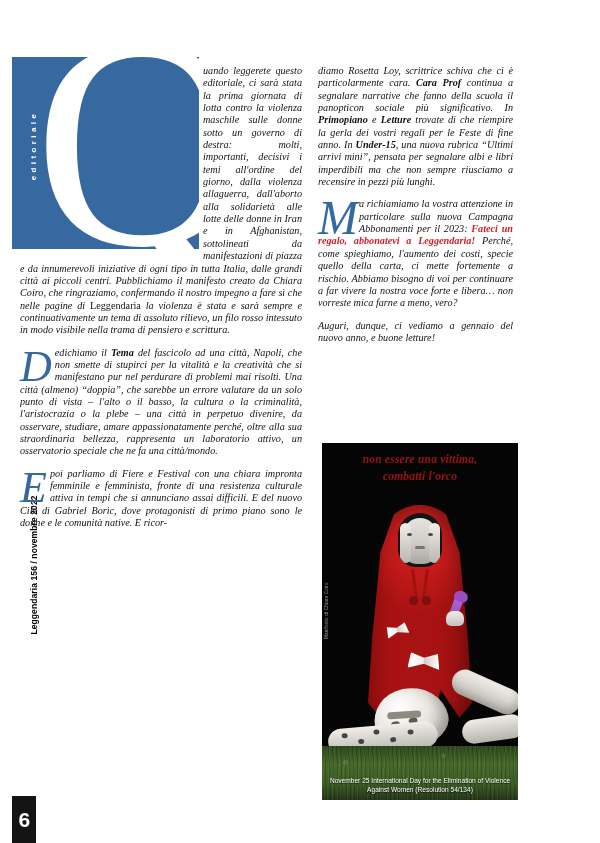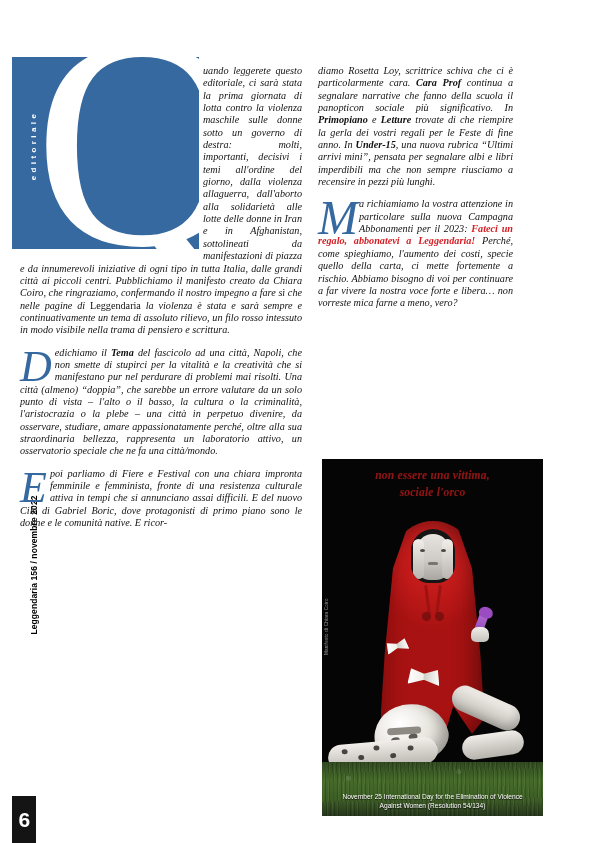--- a/index.html
+++ b/index.html
@@ -146,22 +146,22 @@
     color: #36699f;
     font-size: 48px;
     line-height: 34px;
     padding: 3px 1px 0 0;
   }
 
   
   .poster {
     position: absolute;
     left: 322px;
-    top: 459px;
-    width: 221px;
+    top: 443px;
+    width: 196px;
     height: 357px;
     background: #050505;
     overflow: hidden;
   }
   .poster-title {
     position: absolute;
     left: 0; top: 8px;
     width: 100%;
     text-align: center;
     font-family: "Liberation Serif", serif;
@@ -435,27 +435,28 @@
   <p class="gap"><span class="dropcap">D</span><span>edichiamo il </span><span class="bold">Tema</span><span> del fascicolo ad una città, Napoli, che non smette di stupirci per la vitalità e la creatività che si manifestano pur nel perdurare di problemi mai risolti. Una città (almeno) “doppia”, che sarebbe un errore valutare da un solo punto di vista – l'alto o il basso, la cultura o la criminalità, l'aristocrazia o la plebe – una città in perpetuo divenire, da osservare, studiare, amare appassionatamente perché, oltre alla sua straordinaria bellezza, rappresenta un laboratorio attivo, un osservatorio speciale che ne fa una città/mondo.</span></p>
 
   <p class="gap"><span class="dropcap">E</span><span> poi parliamo di Fiere e Festival con una chiara impronta femminile e femminista, fronte di una resistenza culturale attiva in tempi che si annunciano assai difficili. E del nuovo Cile di Gabriel Boric, dove protagonisti di primo piano sono le donne e le comunità native. E ricor-</span></p>
 </div>
 
 <div class="col col-right">
   <p><span>diamo Rosetta Loy, scrittrice schiva che ci è particolarmente cara. </span><span class="bold">Cara Prof</span><span> continua a segnalare narrative che fanno della scuola il panopticon sociale più significativo. In </span><span class="bold">Primopiano</span><span> e </span><span class="bold">Letture</span><span> trovate di che riempire la gerla dei vostri regali per le Feste di fine anno. In </span><span class="bold">Under-15</span><span>, una nuova rubrica “Ultimi arrivi mini”, pensata per segnalare albi e libri imperdibili ma che non sempre riusciamo a recensire in pezzi più lunghi.</span></p>
 
   <p class="gap"><span class="dropcap-m">M</span><span>a richiamiamo la vostra attenzione in particolare sulla nuova Campagna Abbonamenti per il 2023: </span><span class="red">Fateci un regalo, abbonatevi a Leggendaria!</span><span> Perché, come spieghiamo, l'aumento dei costi, specie quello della carta, ci mette fortemente a rischio. Abbiamo bisogno di voi per continuare a far vivere la nostra voce forte e libera… non vorreste mica farne a meno, vero?</span></p>
 
+  <p class="gap">Auguri, dunque, ci vediamo a gennaio del nuovo anno, e buone letture!</p>
 </div>
 
 <div class="poster">
 
   <div class="poster-title">
     <span>non essere una vittima,</span>
-    <span class="line2">sociale l'orco</span>
+    <span class="line2">combatti l'orco</span>
   </div>
 
   <div class="cloak"></div>
 
   <div class="hood-opening">
     <div class="face"></div>
     <div class="hair-l"></div>
     <div class="hair-r"></div>
     <div class="eye l"></div>
     <div class="eye r"></div>

